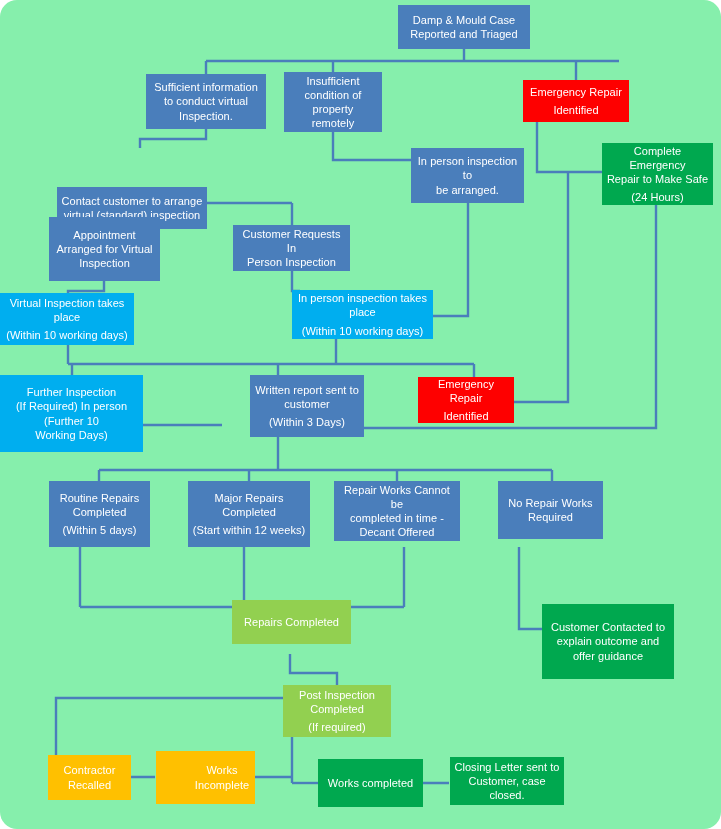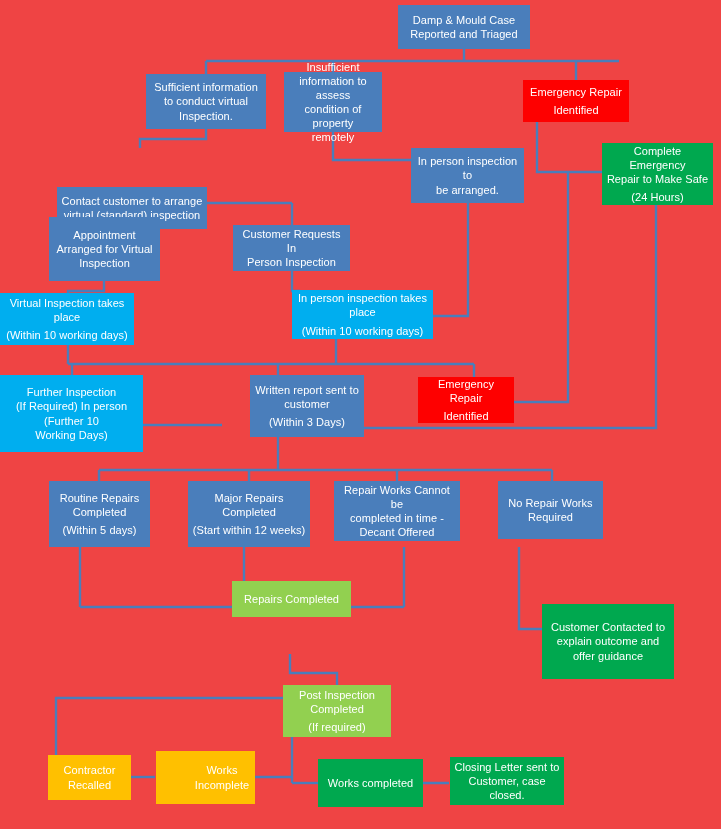--- a/index.html
+++ b/index.html
@@ -4,23 +4,24 @@
 <style>
   html, body {
     margin: 0;
     padding: 0;
     background: #ffffff;
   }
   #canvas {
     position: relative;
     width: 721px;
     height: 829px;
-    background: #ef4444;
+    background: #86efac;
     font-family: "Liberation Sans", sans-serif;
     overflow: hidden;
+    border-radius: 17px;
   }
   .node {
     position: absolute;
     box-sizing: border-box;
     display: flex;
     flex-direction: column;
     align-items: center;
     justify-content: center;
     text-align: center;
     color: #ffffff;
@@ -135,21 +136,20 @@
   </div>
 
   <div class="node c-blue" style="left:146px; top:74px; width:120px; height:55px;">
     <span class="ln">Sufficient information</span>
     <span class="ln">to conduct virtual</span>
     <span class="ln">Inspection.</span>
   </div>
 
   <div class="node c-blue" style="left:284px; top:72px; width:98px; height:60px;">
     <span class="ln">Insufficient</span>
-    <span class="ln">information to assess</span>
     <span class="ln">condition of property</span>
     <span class="ln">remotely</span>
   </div>
 
   <div class="node c-red" style="left:523px; top:80px; width:106px; height:42px;">
     <span class="ln">Emergency Repair</span>
     <span class="ln gap">Identified</span>
   </div>
 
   <div class="node c-blue" style="left:57px; top:148px; width:150px; height:42px;margin-top:39px;">
@@ -225,21 +225,21 @@
     <span class="ln">Repair Works Cannot be</span>
     <span class="ln">completed in time -</span>
     <span class="ln">Decant Offered</span>
   </div>
 
   <div class="node c-blue" style="left:498px; top:481px; width:105px; height:58px;">
     <span class="ln">No Repair Works</span>
     <span class="ln">Required</span>
   </div>
 
-  <div class="node c-ltgreen" style="left:232px; top:581px; width:119px; height:36px;">
+  <div class="node c-ltgreen" style="left:232px; top:600px; width:119px; height:44px;">
     <span class="ln">Repairs Completed</span>
   </div>
 
   <div class="node c-green" style="left:542px; top:592px; width:132px; height:75px;margin-top:12px;">
     <span class="ln">Customer Contacted to</span>
     <span class="ln">explain outcome and</span>
     <span class="ln">offer guidance</span>
   </div>
 
   <div class="node c-ltgreen" style="left:283px; top:685px; width:108px; height:52px;">

